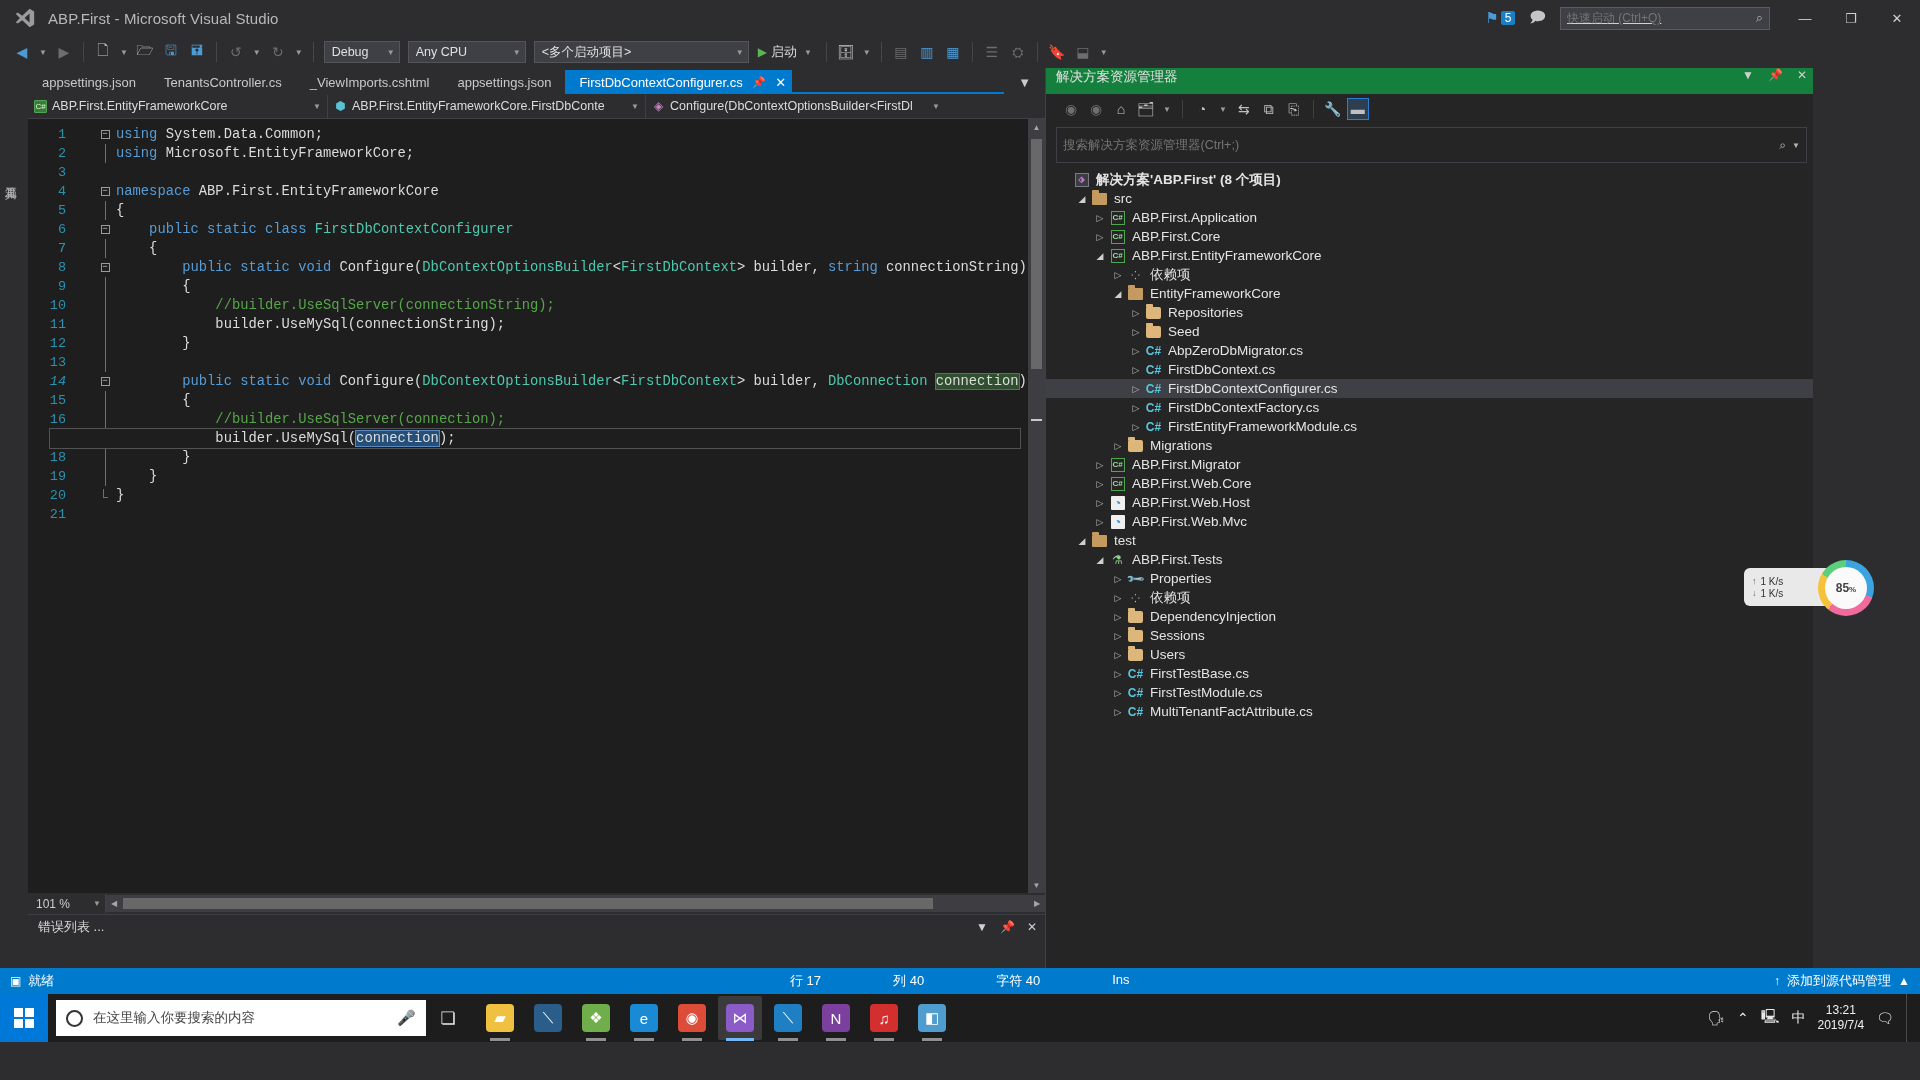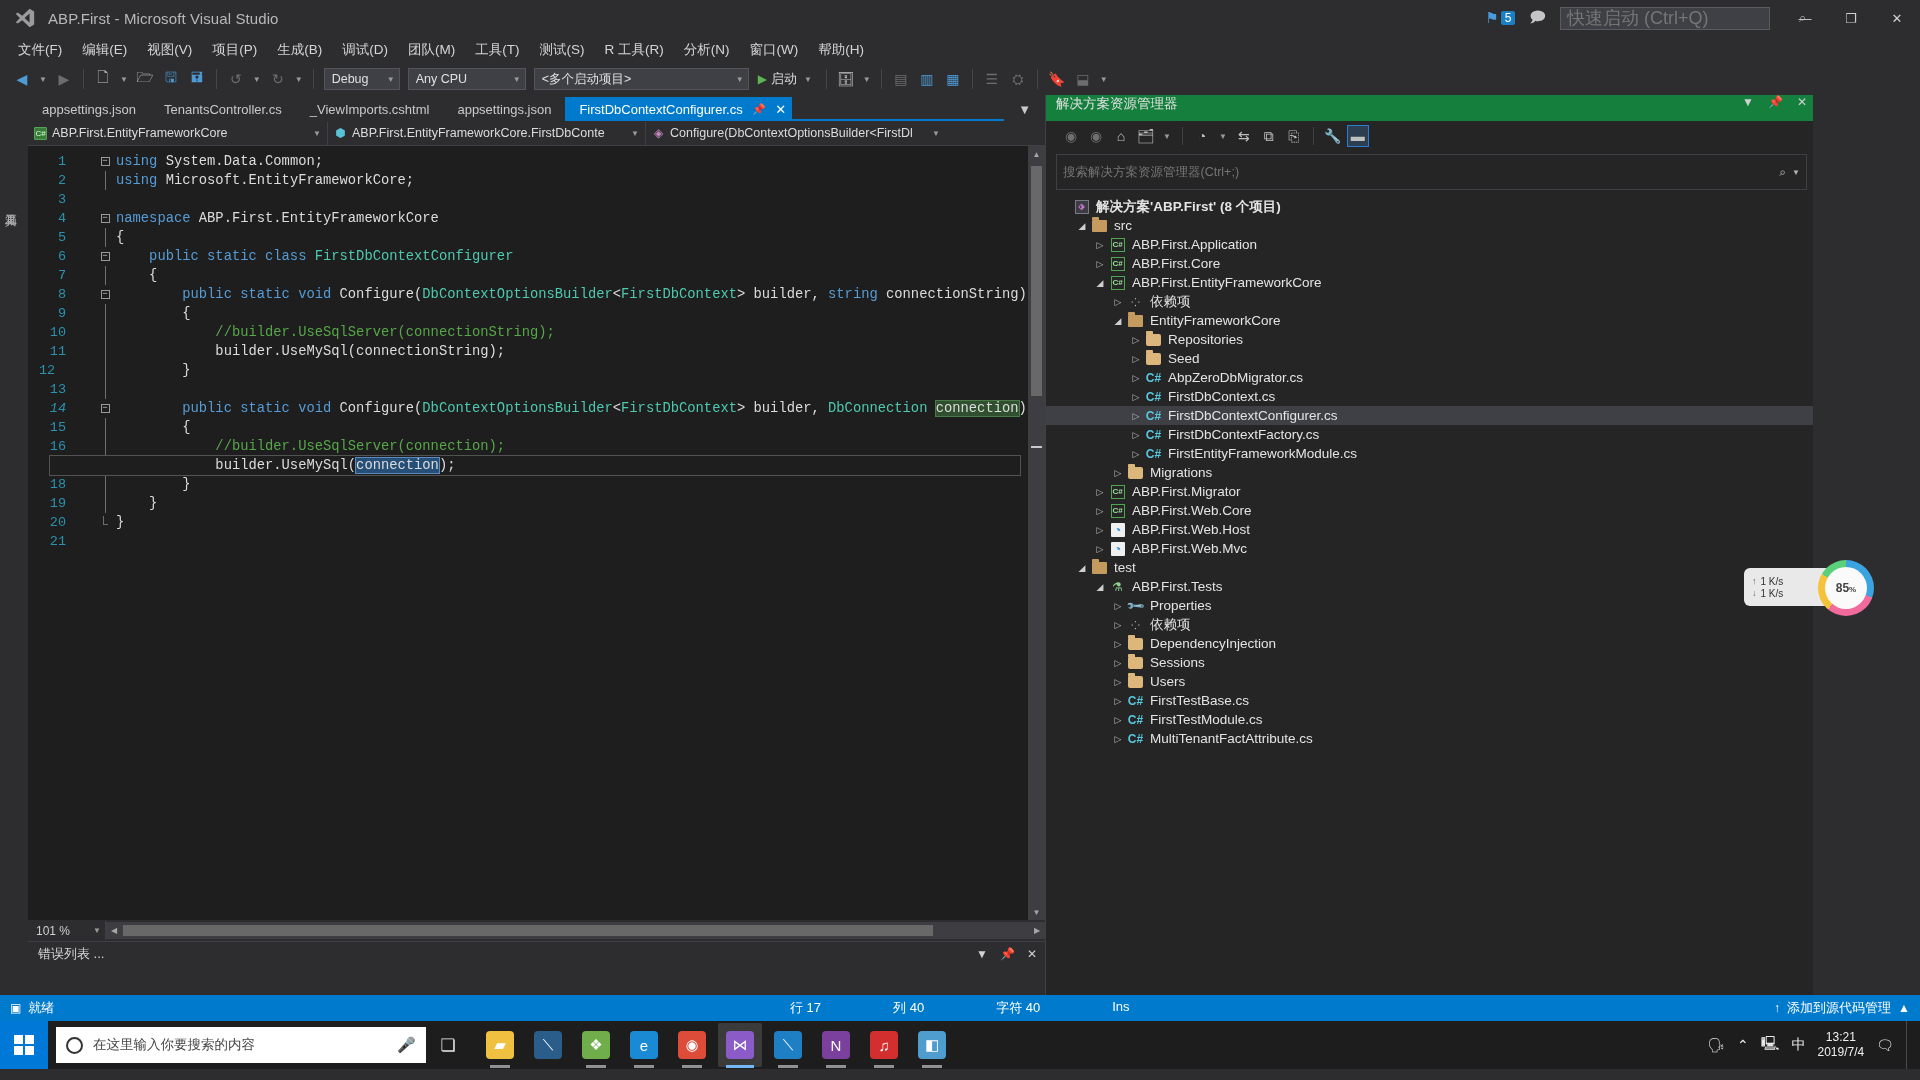--- a/index.html
+++ b/index.html
@@ -31,21 +31,21 @@
   }
   .flag-ico { color: #4a9bdb; font-size: 15px; }
   .notif-count { background: #1b7fc4; color:#fff; font-size:12px; padding: 0 4px; border-radius:2px; }
   .fb-ico { color: #c5c5c5; font-size: 15px; margin-right: 14px; }
   .quick-launch {
     width: 210px; height: 23px; background: #3f3f46; border: 1px solid #5a5a5f;
     display: flex; align-items: center; padding: 0 6px; margin-right: 12px;
   }
   .quick-launch input {
     flex: 1; background: transparent; border: none; outline: none;
-    color: #bef264; font-size: 18px; font-family: "Liberation Sans", sans-serif;
+    color: #bef264; font-size: 12px; font-family: "Liberation Sans", sans-serif; text-decoration: underline;
   }
   .ql-search { color: #b5b5b5; font-size: 13px; }
   .winbtns { display: flex; height: 36px; }
   .winbtn {
     width: 46px; height: 36px; display: flex; align-items: center; justify-content: center;
     color: #d0d0d0; font-size: 13px;
   }
 
   
   .menubar { height: 27px; background: #2d2d30; display: flex; align-items: center; padding-left: 8px; }
@@ -321,35 +321,20 @@
         <span class="ql-search">⌕</span>
       </div>
       <div class="winbtns">
         <div class="winbtn">—</div>
         <div class="winbtn">❐</div>
         <div class="winbtn close">✕</div>
       </div>
     </div>
   </div>
 
-  <div class="menubar">
-    <div class="menu-item">文件(F)</div>
-    <div class="menu-item">编辑(E)</div>
-    <div class="menu-item">视图(V)</div>
-    <div class="menu-item">项目(P)</div>
-    <div class="menu-item">生成(B)</div>
-    <div class="menu-item">调试(D)</div>
-    <div class="menu-item">团队(M)</div>
-    <div class="menu-item">工具(T)</div>
-    <div class="menu-item">测试(S)</div>
-    <div class="menu-item">R 工具(R)</div>
-    <div class="menu-item">分析(N)</div>
-    <div class="menu-item">窗口(W)</div>
-    <div class="menu-item">帮助(H)</div>
-  </div>
 
   <div class="toolbar">
     <div class="tb-btn blue">◀</div>
     <div class="tb-caret">▼</div>
     <div class="tb-btn dim">▶</div>
     <div class="tb-sep"></div>
     <div class="tb-btn">🗋</div>
     <div class="tb-caret">▼</div>
     <div class="tb-btn">🗁</div>
     <div class="tb-btn blue">🖫</div>
@@ -441,21 +426,21 @@
             <div style="padding-right: 6px;">2</div>
             <div style="padding-right: 6px;">3</div>
             <div style="padding-right: 6px;">4</div>
             <div style="padding-right: 6px;">5</div>
             <div style="padding-right: 6px;">6</div>
             <div style="padding-right: 6px;">7</div>
             <div style="padding-right: 6px;">8</div>
             <div style="padding-right: 6px;">9</div>
             <div style="padding-right: 6px;">10</div>
             <div style="padding-right: 6px;">11</div>
-            <div style="padding-right: 6px; text-align: center;">12</div>
+            <div style="padding-right: 6px;">12</div>
             <div style="padding-right: 6px;">13</div>
             <div style="padding-right: 6px; font-style: italic;">14</div>
             <div style="padding-right: 6px;">15</div>
             <div style="padding-right: 6px;">16</div>
             <div style="padding-right: 6px;">17</div>
             <div style="padding-right: 6px;">18</div>
             <div style="padding-right: 6px;">19</div>
             <div style="padding-right: 6px;">20</div>
             <div style="padding-right: 6px;">21</div>
           </div>

